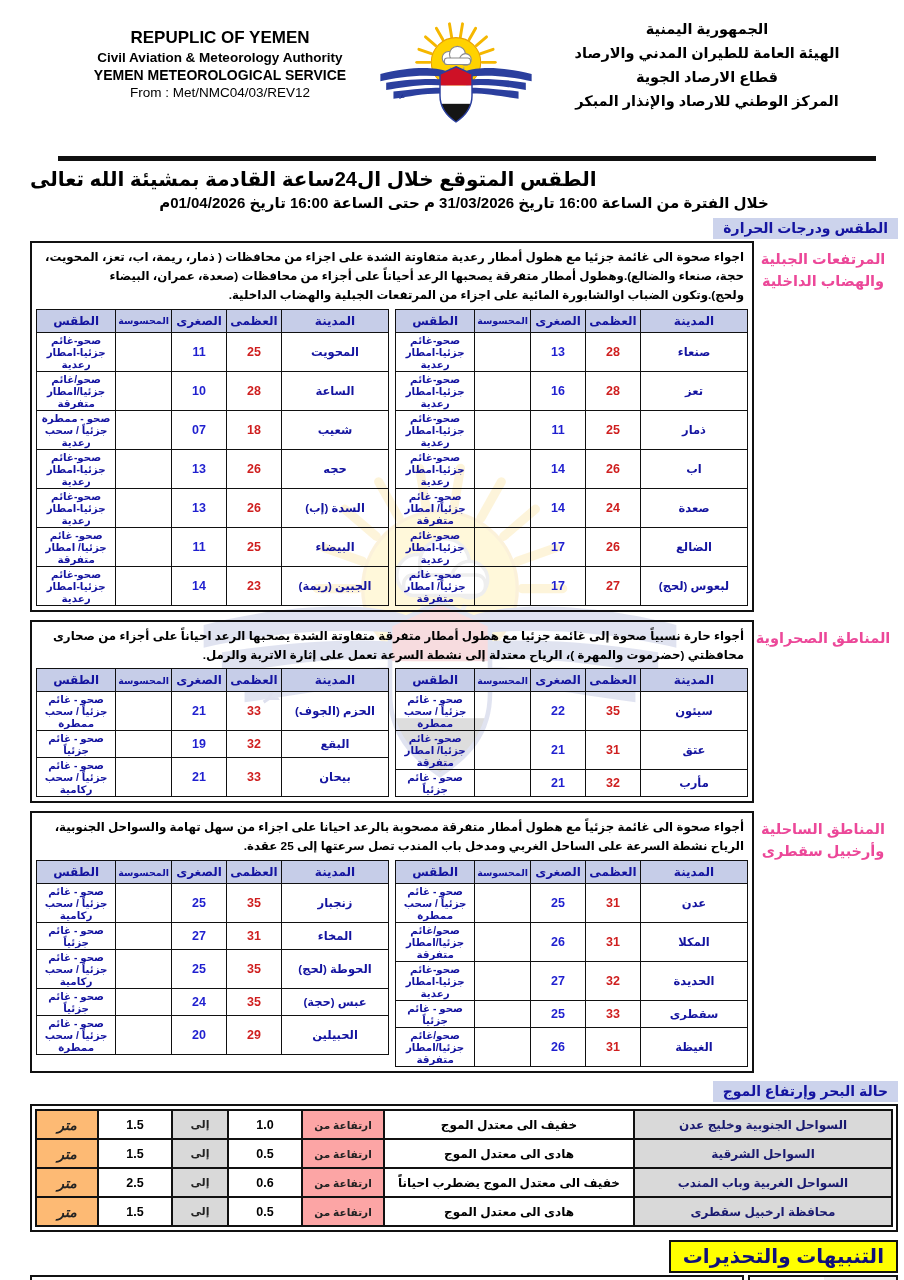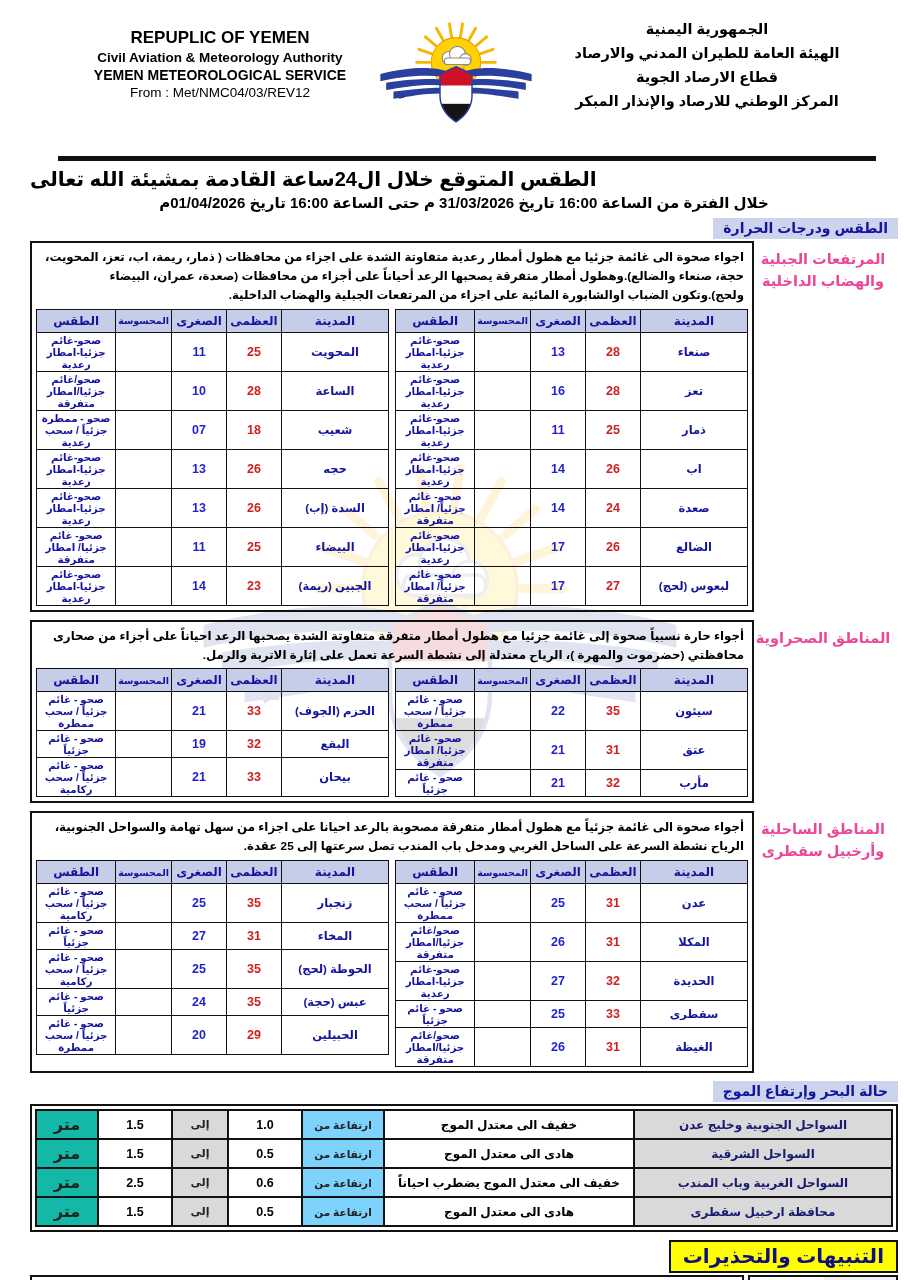--- a/index.html
+++ b/index.html
@@ -42,24 +42,24 @@
   .c-city{color:#1414a0;font-weight:bold;font-size:11.5px;text-align:center;}
   .c-max{color:#cf1f1f;font-weight:bold;font-size:12.5px;text-align:center;}
   .c-min{color:#1f1fcf;font-weight:bold;font-size:12.5px;text-align:center;}
   .c-felt{text-align:center;}
   .c-wx{color:#1414a0;font-weight:bold;font-size:10.3px;text-align:center;}
   
   .sea-box{border:2.5px solid #111;margin-top:2px;padding:3px;}
   .sea-table td{border:2px solid #111;height:25px;padding:1px 4px;font-weight:bold;}
   .s-region{width:248px;background:#d9d9d9;color:#1a1a70;font-size:12px;text-align:center;}
   .s-state{color:#000;font-size:12px;text-align:center;}
-  .s-lbl{width:72px;background:#7dd3fc;color:#222;font-size:10.5px;font-weight:normal;text-align:center;}
+  .s-lbl{width:72px;background:#fca5a5;color:#222;font-size:10.5px;font-weight:normal;text-align:center;}
   .s-ila{width:46px;background:#d9d9d9;color:#222;font-size:11px;font-weight:normal;text-align:center;}
   .s-val{width:64px;color:#000;font-size:12.5px;text-align:center;direction:ltr;}
-  .s-unit{width:52px;background:#14b8a6;color:#222;font-size:16px;font-weight:normal;text-align:center;}
+  .s-unit{width:52px;background:#fdba74;color:#222;font-size:14px;font-weight:normal;text-align:center;font-style:italic;}
   
   .warn-row{display:flex;align-items:stretch;margin-top:2px;}
   .warn-side{width:150px;flex:0 0 150px;padding:0 0 0 4px;display:flex;flex-direction:column;}
   .warn-badge{border:2.5px solid #111;background:#fff;}
   .badge-top{display:flex;align-items:center;height:86px;}
   .badge-s-cell{width:72px;height:86px;background:#efefef;display:flex;align-items:center;justify-content:center;}
   .s-circle{width:62px;height:62px;border-radius:50%;background:#fff;border:2px solid #e8d36a;
     display:flex;align-items:center;justify-content:center;
     font-weight:bold;font-size:40px;color:#f5d400;font-family:"DejaVu Serif","Liberation Serif",serif;}
   .warn-box{flex:1;border:2.5px solid #111;padding:8px 14px;min-height:118px;}

